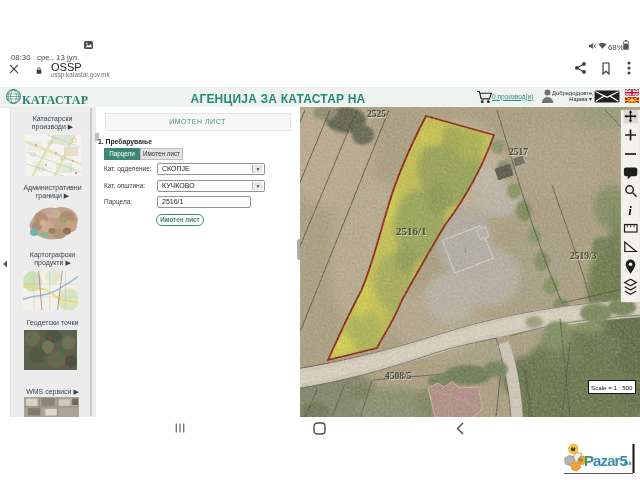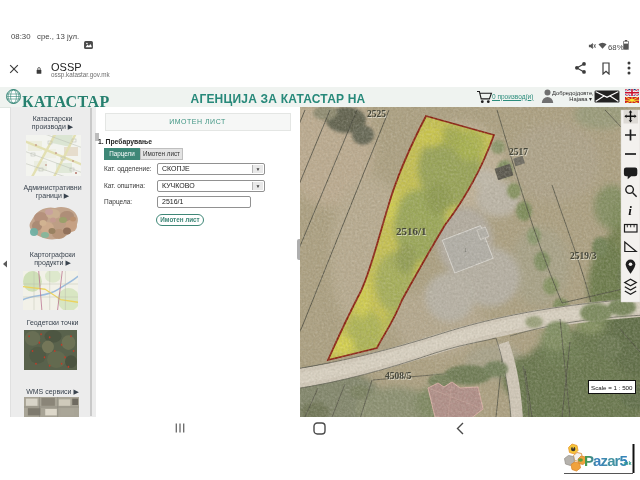--- a/index.html
+++ b/index.html
@@ -22,21 +22,21 @@
   .flabel{font-size:6.5px;color:#3a3a3a;}
   .fsel{position:absolute;background:#fff;border:1px solid #919191;border-radius:2px;font-size:7px;color:#222;}
   .selarrow{position:absolute;right:1px;top:1px;bottom:1px;width:10px;background:#e9e9e9;border-left:1px solid #b5b5b5;
             font-size:5px;color:#444;text-align:center;line-height:9px;}
   
   .nav{color:#4a4a4a;}
 </style>
 </head>
 <body>
 
-<div class="abs stat" style="left:11px;top:32px;">08:30&nbsp;&nbsp; сре., 13 јул.</div>
+<div class="abs stat" style="left:11px;top:53px;">08:30&nbsp;&nbsp; сре., 13 јул.</div>
 <svg class="abs" style="left:84px;top:41px;" width="9" height="8" viewBox="0 0 10 9">
     <rect x="0" y="0" width="10" height="9" rx="1.8" fill="#4a4a4a"></rect>
     <path d="M2 6.5 L4 4 L5.5 5.5 L7 3.5 L8.5 5.5 V7 H2 Z" fill="#fff"></path>
     <circle cx="3.2" cy="2.8" r="0.9" fill="#fff"></circle>
   </svg>
 <svg class="abs" style="left:588px;top:42px;" width="8" height="8" viewBox="0 0 9 9">
     <path d="M1 3 H3 L5.5 1 V8 L3 6 H1 Z" fill="#555"></path>
     <path d="M6.5 2.5 L8.5 6.5 M8.5 2.5 L6.5 6.5" stroke="#555" stroke-width="0.9"></path>
   </svg>
 <svg class="abs" style="left:598px;top:42px;" width="9" height="8" viewBox="0 0 11 9">
@@ -77,21 +77,21 @@
 
 <div class="abs" id="header"></div>
 <svg class="abs" style="left:6px;top:89px;" width="15" height="15" viewBox="0 0 18 18">
   <circle cx="9" cy="9" r="8.3" fill="#fff" stroke="#2a7f6f" stroke-width="1.2"></circle>
   <g fill="none" stroke="#2a7f6f" stroke-width="0.7">
     <ellipse cx="9" cy="9" rx="3.5" ry="8"></ellipse>
       <ellipse cx="9" cy="9" rx="6.5" ry="8"></ellipse>
     <path d="M1 6 H17 M1 9 H17 M1 12 H17"></path>
   </g>
 </svg>
-<div class="abs" style="left:22px;top:92.5px;font-family:'Liberation Serif',serif;font-size:16px;font-weight:bold;color:#26806f;letter-spacing:0.3px;">КАТАСТАР</div>
+<div class="abs" style="left:22px;top:92.5px;font-family:'Liberation Serif',serif;font-size:12px;font-weight:bold;color:#26806f;letter-spacing:0.3px;">КАТАСТАР</div>
 <div class="abs" id="hdrtitle">АГЕНЦИЈА ЗА КАТАСТАР НА НЕДВИЖНОСТИ</div>
 
 <svg class="abs" style="left:476px;top:90px;" width="17" height="14" viewBox="0 0 17 14">
     <g fill="none" stroke="#1c1c1c" stroke-width="1.1">
       <path d="M1 1.5 h2.4 l1.8 7.4 h8.2 l2-5.6 h-11"></path>
     </g>
     <circle cx="6.3" cy="11.7" r="1.4" fill="#1c1c1c"></circle>
     <circle cx="12.3" cy="11.7" r="1.4" fill="#1c1c1c"></circle>
   </svg>
 <div class="abs" style="left:492px;top:92.5px;font-size:6.5px;color:#2c8d7c;text-decoration:underline;">0 производ(и)</div>

